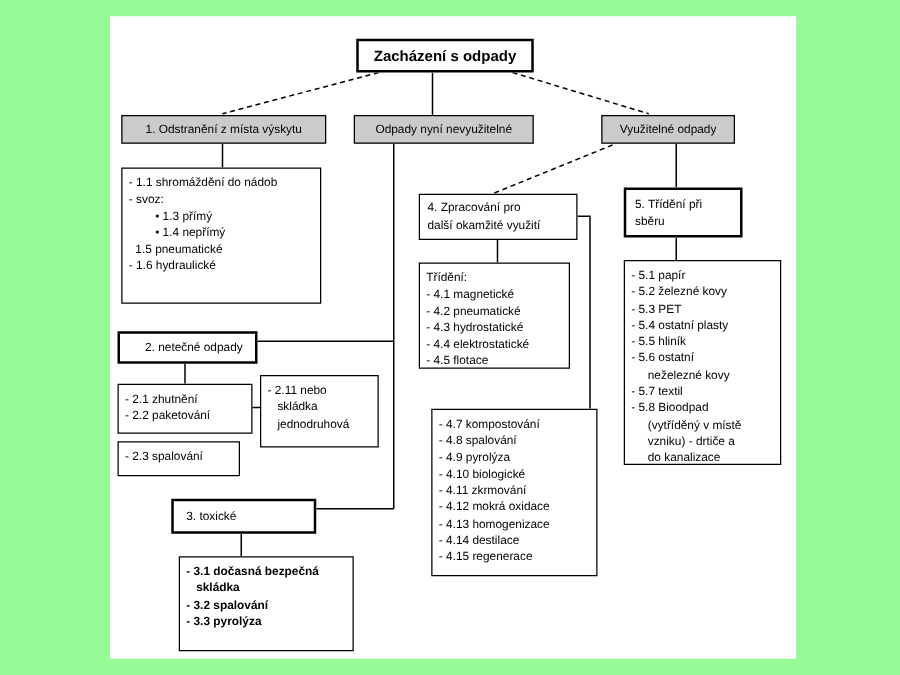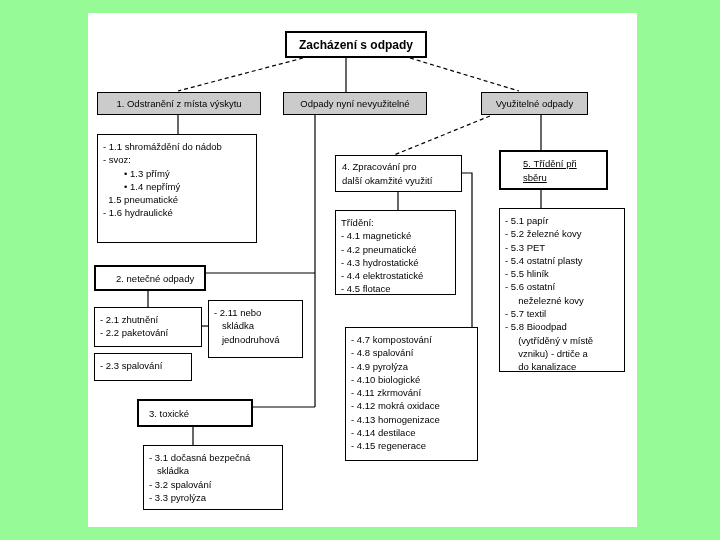--- a/index.html
+++ b/index.html
@@ -36,25 +36,25 @@
   .n-title{left:285px;top:31px;width:142px;height:27px;border:2.5px solid #000;font-weight:bold;font-size:12px;}
   .n-removal{left:97px;top:92px;width:164px;height:23px;}
   .n-unusable{left:283px;top:92px;width:144px;height:23px;}
   .n-usable{left:481px;top:92px;width:107px;height:23px;}
   .n-collect{left:97px;top:134px;width:160px;height:109px;}
   .n-inert{left:94px;top:265px;width:112px;height:26px;display:flex;align-items:center;padding-left:20px;}
   .n-inert-m{left:94px;top:307px;width:108px;height:40px;}
   .n-landfill{left:208px;top:300px;width:95px;height:58px;}
   .n-spal2{left:94px;top:353px;width:98px;height:28px;}
   .n-toxic{left:137px;top:399px;width:116px;height:28px;display:flex;align-items:center;padding-left:10px;}
-  .n-toxic-m{left:143px;top:445px;width:140px;height:65px;}
+  .n-toxic-m{left:143px;top:445px;width:140px;height:76px;font-weight:bold;}
   .n-proc{left:335px;top:155px;width:127px;height:37px;border:1.5px solid #000;padding:4px 0 0 6px;}
   .n-sort{left:335px;top:210px;width:121px;height:85px;}
   .n-treat{left:345px;top:327px;width:133px;height:134px;}
-  .n-sber{left:499px;top:150px;width:109px;height:40px;padding:5px 0 0 22px;text-decoration:underline;}
+  .n-sber{left:499px;top:150px;width:95px;height:40px;padding:5px 0 0 7px;}
   .n-mat{left:499px;top:208px;width:126px;height:164px;}
 </style>
 </head>
 <body>
 
 <div class="stage">
   <div class="canvas"></div>
 
   <svg class="connectors" viewBox="0 0 720 540" xmlns="http://www.w3.org/2000/svg">
     <g stroke="#000" stroke-width="1.2" fill="none">

